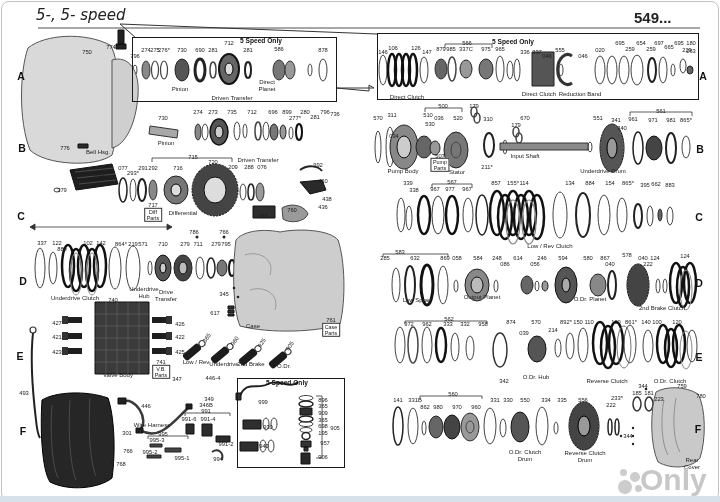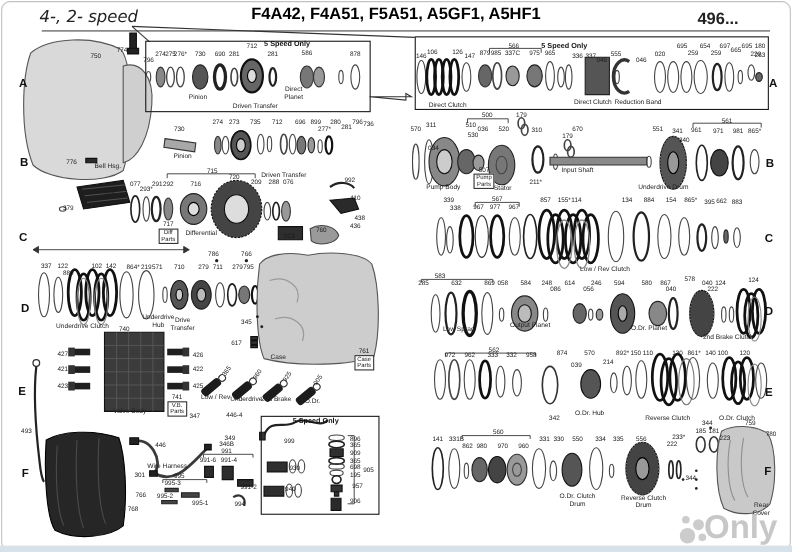--- a/index.html
+++ b/index.html
@@ -330,23 +330,22 @@
       <circle cx="633" cy="428" r="1.2" fill="#222"></circle>
       <circle cx="633" cy="436" r="1.2" fill="#222"></circle>
       <circle cx="633" cy="444" r="1.2" fill="#222"></circle>
       <circle cx="621" cy="436" r="1.2" fill="#222"></circle>
       <circle cx="197" cy="237" r="1.5" fill="#222"></circle>
       <circle cx="224" cy="237" r="1.5" fill="#222"></circle>
       <circle cx="112" cy="463" r="2" fill="#222"></circle>
     </svg>
 
   <div id="frame"></div>
-  <div id="title-left">4-, 2- speed</div>
-  <div id="title-center">F4A42, F4A51, F5A51, A5GF1, A5HF1</div>
-  <div id="title-right">496...</div>
+  <div id="title-left">5-, 5- speed</div>
+  <div id="title-right">549...</div>
 
   <div class="sbox" id="box0" style="left: 132px; top: 37px; width: 203px; height: 63px;"></div>
   <div class="sbox" id="box1" style="left: 377px; top: 33px; width: 320px; height: 65px;"></div>
   <div class="sbox" id="box2" style="left: 237px; top: 378px; width: 106px; height: 88px;"></div>
 
   <div id="anno">
       <span class="anno k-row" style="left: 21px; top: 76px;">A</span>
       <span class="anno k-row" style="left: 22px; top: 148px;">B</span>
       <span class="anno k-row" style="left: 21px; top: 216px;">C</span>
       <span class="anno k-row" style="left: 23px; top: 281px;">D</span>

